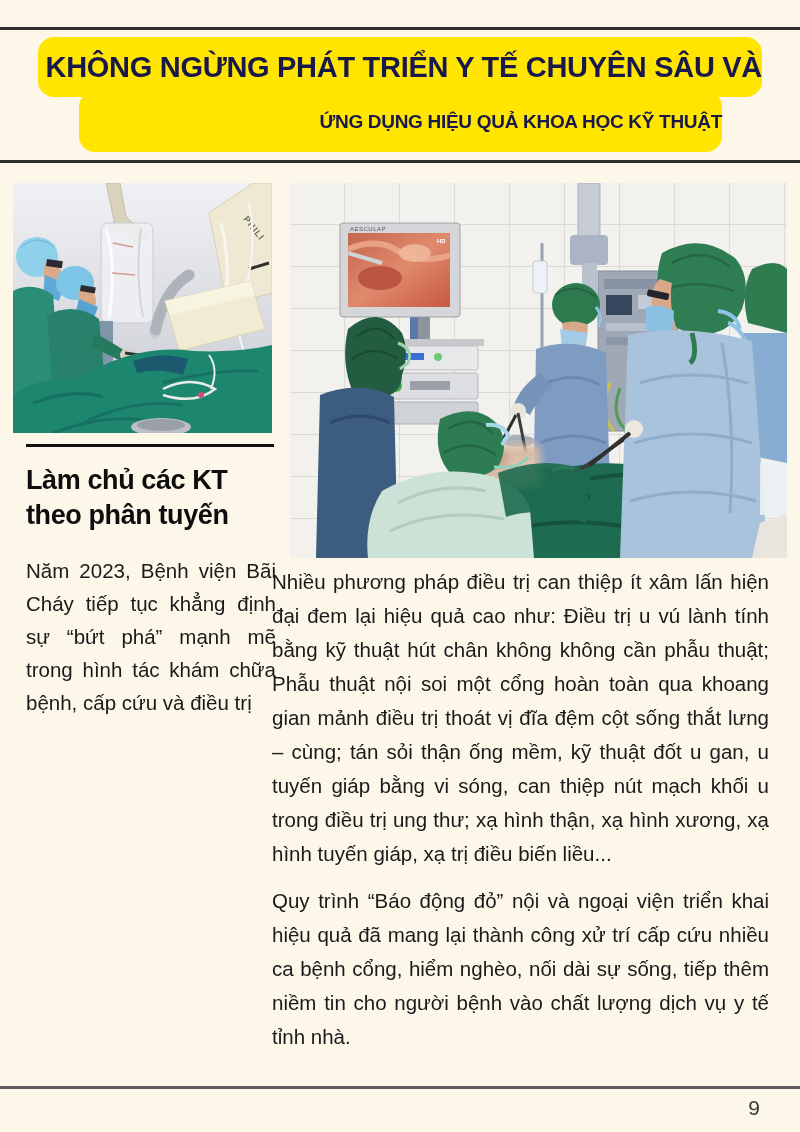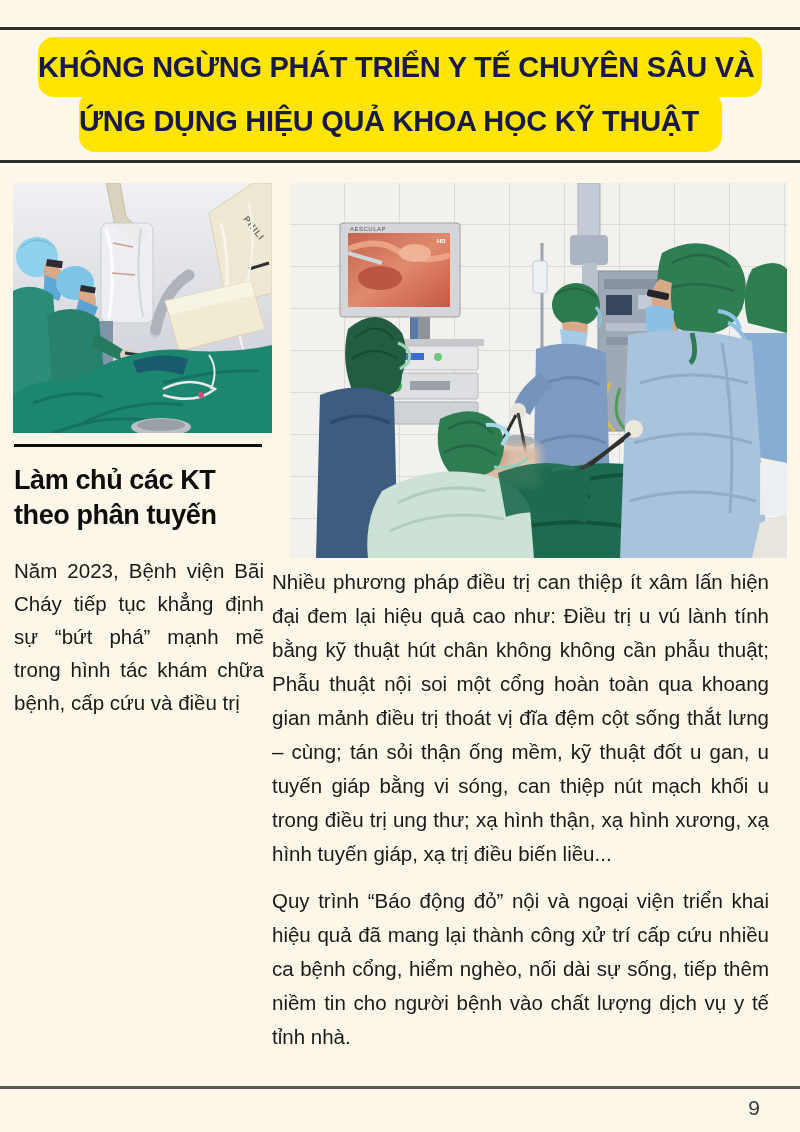--- a/index.html
+++ b/index.html
@@ -9,33 +9,33 @@
     background:#fcf7e8; overflow:hidden;
     font-family:"Liberation Sans", sans-serif; color:#1c1c1c;
   }
   .rule { position:absolute; left:0; width:800px; background:#2e2e2e; }
   .rule.top    { top:27px;  height:3px; }
   .rule.mid    { top:160px; height:3px; }
   .rule.bottom { top:1086px; height:3px; background:#5c5c5c; }
 
   .banner-line {
     position:absolute; background:#ffe500; border-radius:16px;
-    display:flex; align-items:center; justify-content:flex-start;
+    display:flex; align-items:center; justify-content:flex-end;
     font-weight:bold; color:#18184a; white-space:nowrap;
     letter-spacing:-0.3px;
   }
   .banner-line.l1 { left:38px; top:37px;  width:724px; height:60px; font-size:29px; }
-  .banner-line.l2 { left:79px; top:91px;  width:643px; height:61px; font-size:29px; }
+  .banner-line.l2 { left:79px; top:91px;  width:643px; height:61px; font-size:19px; }
 
   .photo { position:absolute; overflow:hidden; }
   .photo svg { display:block; width:100%; height:100%; }
   .photo-left  { left:13px;  top:183px; width:259px; height:250px; }
   .photo-right { left:290px; top:183px; width:497px; height:375px; }
 
-  .col-left { position:absolute; left:14px; top:444px; width:250px; }
+  .col-left { position:absolute; left:26px; top:444px; width:250px; }
   .col-left .divider { width:248px; height:3px; background:#0f0f0f; margin-bottom:16px; }
   .heading {
     font-size:27px; line-height:35px; font-weight:900; color:#0d0d0d;
     letter-spacing:-0.4px; margin-bottom:21px;
   }
   .body-text {
     font-size:20.5px; line-height:33px; color:#1a1a1a;
     text-align:justify; text-justify:inter-word;
   }
   .col-left .body-text { margin-bottom:15px; }

